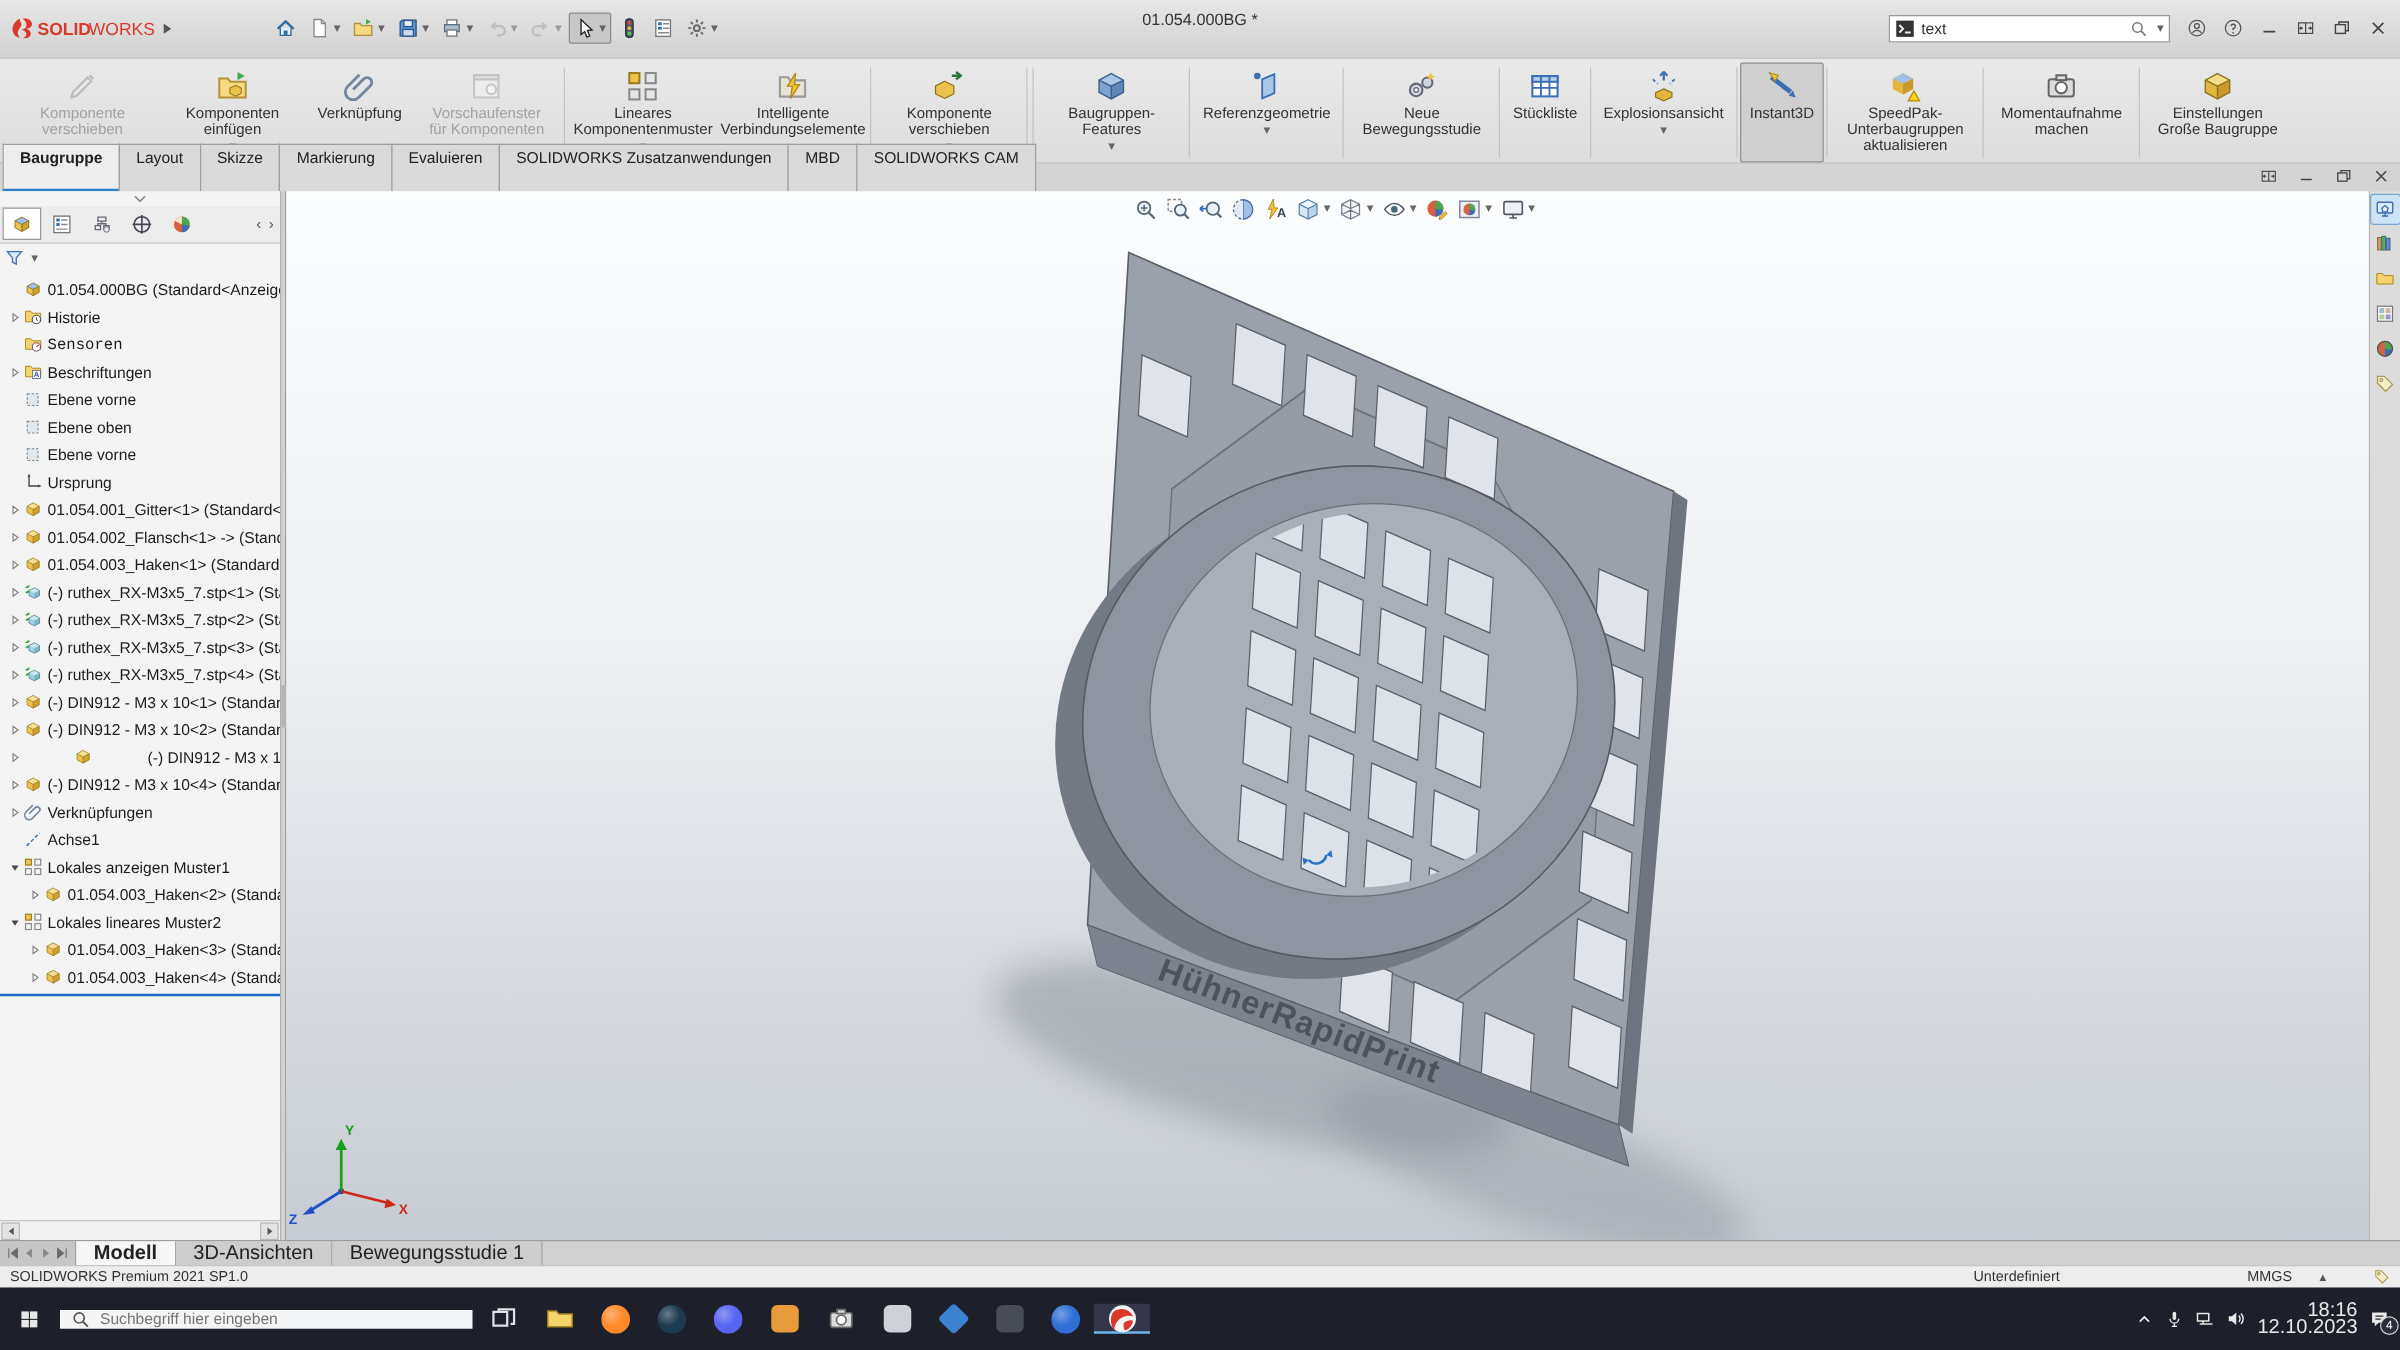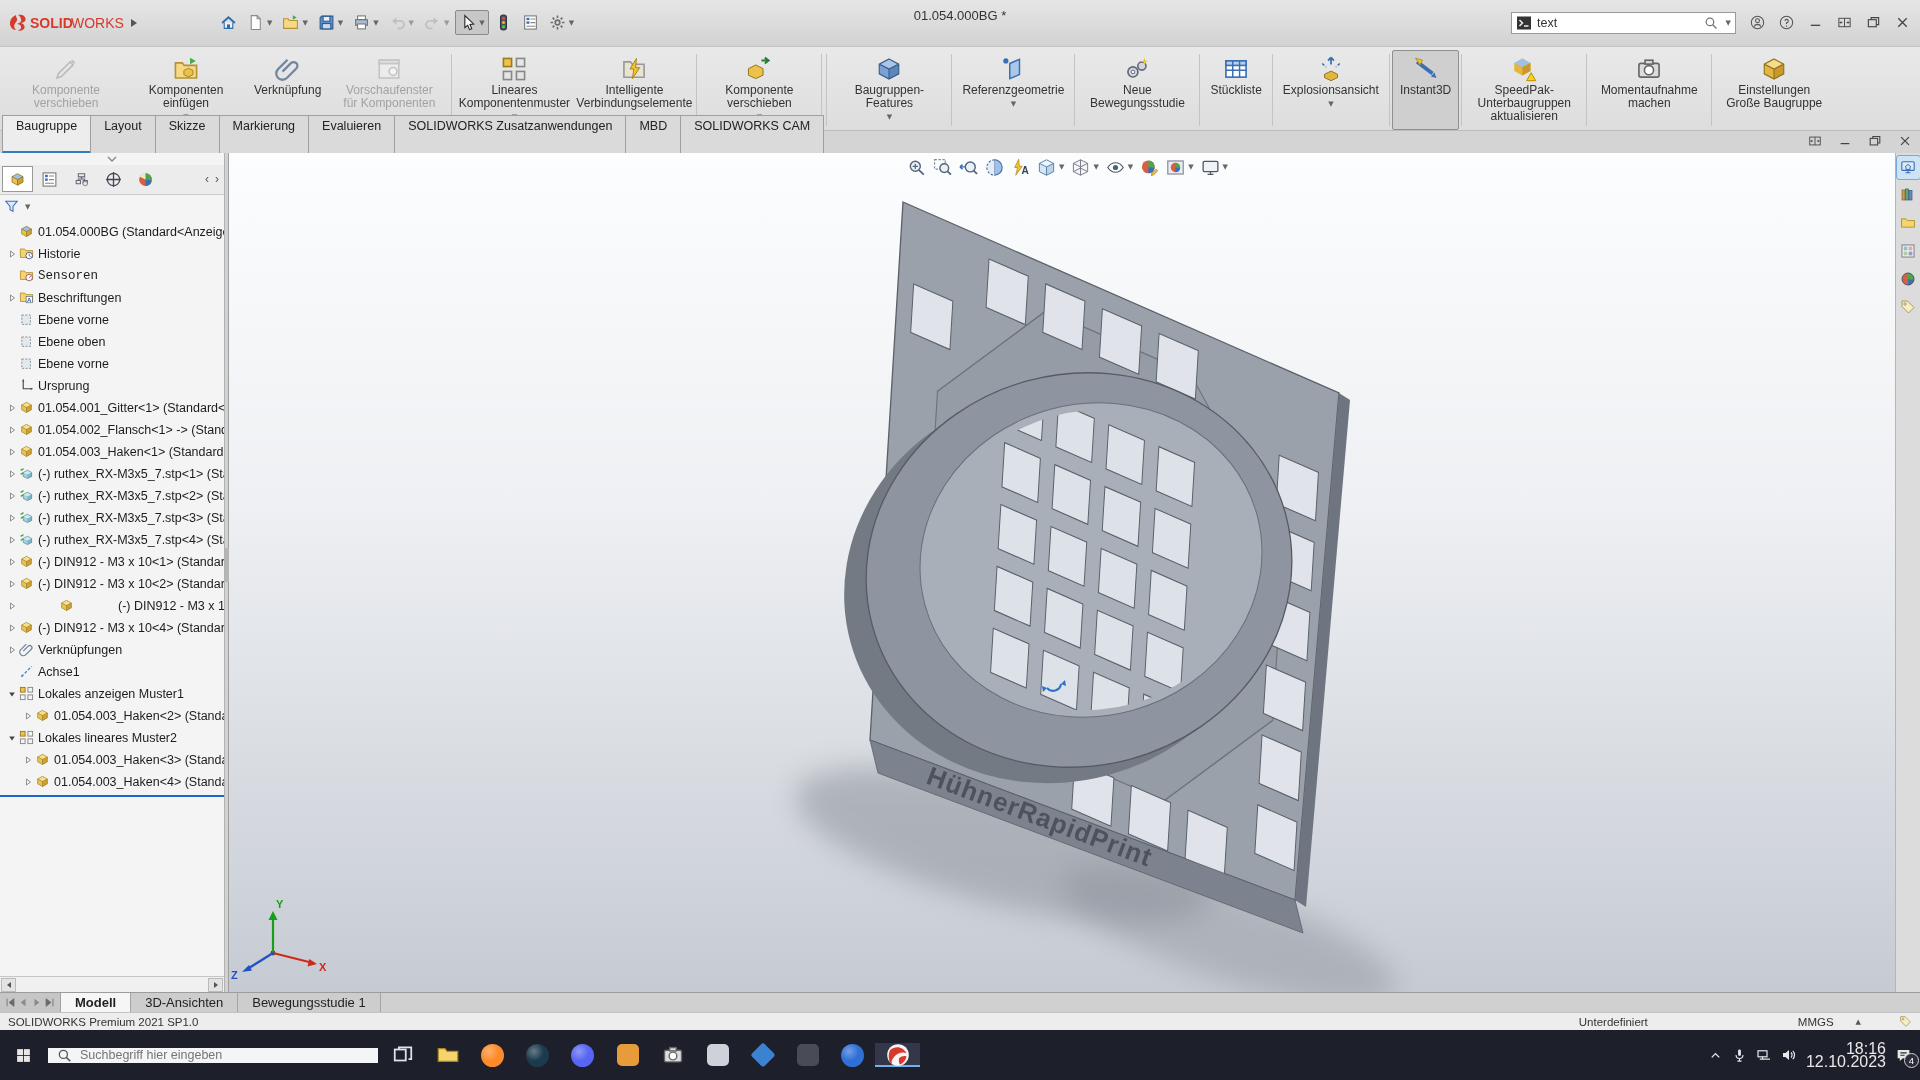--- a/index.html
+++ b/index.html
@@ -23,21 +23,21 @@
   .rbtn{display:flex;flex-direction:column;align-items:center;max-width:120px;padding:3px 7px 1px;text-align:center;font-size:12px;line-height:13px;color:#333;border:1px solid transparent;border-radius:2px}
   .rbtn .ric{height:30px;display:flex;align-items:center;justify-content:center}
   .rbtn.disabled{color:#a2a2a2}
   .rbtn.disabled svg{filter:grayscale(1);opacity:.55}
   .rbtn.active{background:#cfcfcf;border-color:#8f8f8f}
   .rbtn .caret{margin:1px 0 0}
   .rsep{width:1px;background:#c3c3c3;margin:4px 2px}
   
   .tabrow{height:22px;background:#d4d4d4;display:flex;align-items:flex-end;padding-left:2px;position:relative}
   .ctab{padding:3px 13px 3px;font-size:12.5px;background:#dadada;border:1px solid #9f9f9f;border-bottom:none;margin-right:-1px;color:#222;white-space:nowrap}
-  .ctab.active{background:#ededed;border-bottom:2px solid #2f7ec4;padding-bottom:18px;font-weight:normal}
+  .ctab.active{background:#ededed;border-bottom:2px solid #2f7ec4;padding-bottom:18px;font-weight:bold}
   .mdi{position:absolute;right:8px;top:3px;display:flex;gap:16px;align-items:center}
   
   .main{height:862px;display:flex;position:relative}
   .lpanel{width:224px;background:#f4f4f4;display:flex;flex-direction:column;overflow:hidden}
   .collapse{height:12px;display:flex;justify-content:center;align-items:center}
   .ptabs{height:30px;display:flex;align-items:center;gap:1px;background:#ececec;border-bottom:1px solid #cccccc;padding:0 2px}
   .ptab{width:31px;height:26px;display:flex;align-items:center;justify-content:center;border:1px solid transparent}
   .ptab.active{background:#ffffff;border-color:#999}
   .ptabnav{margin-left:auto;display:flex;gap:6px;color:#555;font-size:12px;padding-right:3px}
   .filterrow{height:24px;display:flex;align-items:center;gap:3px;padding-left:4px}
@@ -52,21 +52,21 @@
   .splitter{width:5px;background:#d2d2d2;border-left:1px solid #b2b2b2;border-right:1px solid #9e9e9e;position:relative}
   .splitter .grip{position:absolute;top:395px;left:0;width:4px;height:34px;background:#b5b5b5}
   .viewport{flex:1;position:relative;background:linear-gradient(180deg,#fcfdfe 0%,#eef0f3 42%,#c6cbd3 100%);overflow:hidden}
   .headsup{position:absolute;top:3px;left:676px;display:flex;align-items:center;gap:3px;z-index:5}
   .hbtn{display:flex;align-items:center;padding:2px 2px;border-radius:2px}
   .scene{position:absolute;inset:0}
   .taskpane{width:25px;background:#dcdcdc;border-left:1px solid #b5b5b5;display:flex;flex-direction:column;align-items:center;padding-top:3px;gap:5px}
   .tpbtn{width:23px;height:23px;display:flex;align-items:center;justify-content:center;border-radius:2px}
   .tpbtn.active{background:#cde3f6;outline:1px solid #7aa9d6}
   
-  .bottomtabs{height:20px;background:#d0d0d0;border-top:1px solid #9c9c9c;display:flex;align-items:stretch;font-size:13px}
+  .bottomtabs{height:20px;background:#d0d0d0;border-top:1px solid #9c9c9c;display:flex;align-items:stretch;font-size:16px}
   .vcr{display:flex;align-items:center;gap:2px;padding:0 5px;background:#c6c6c6;border-right:1px solid #a2a2a2}
   .btab{display:flex;align-items:center;padding:0 14px;border-right:1px solid #a5a5a5;background:#cdcdcd;color:#222}
   .btab.active{background:#f6f6f6;font-weight:bold}
   
   .statusbar{height:19px;background:#ededed;border-top:1px solid #c4c4c4;display:flex;align-items:center;font-size:11.5px;color:#333;padding:0 8px}
   
   .taskbar{height:51px;background:#1d1f2b;display:flex;align-items:center;color:#e8e8e8}
   .startbtn{width:46px;display:flex;align-items:center;justify-content:center}
   .tb-search{width:330px;margin:4px 2px;background:#f4f5f6;display:flex;align-items:center;gap:8px;padding:0 9px;color:#555;font-size:12.5px}
   .tapp{width:45px;display:flex;align-items:center;justify-content:center;position:relative}

